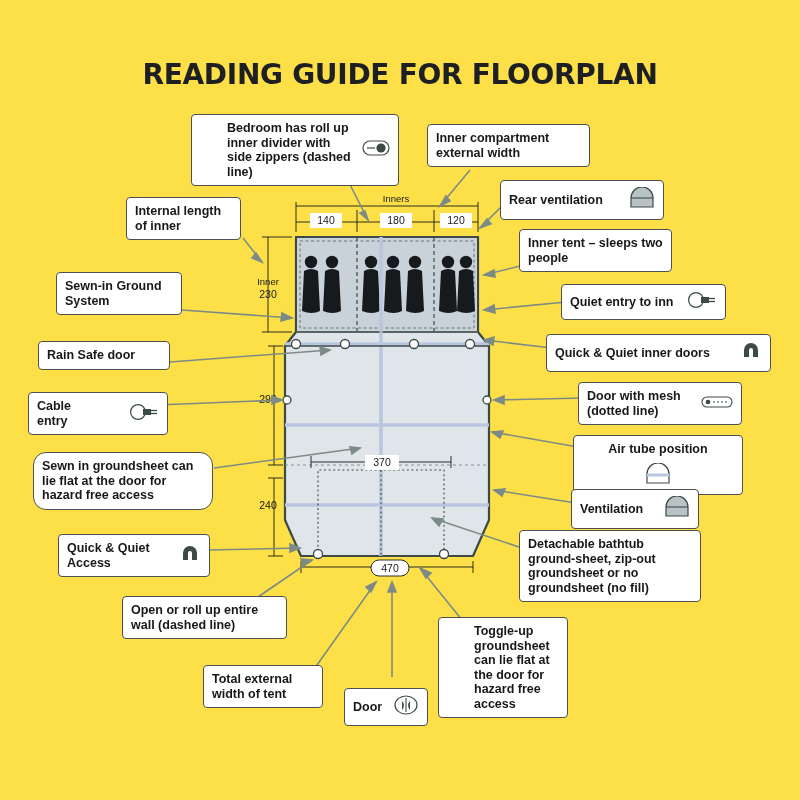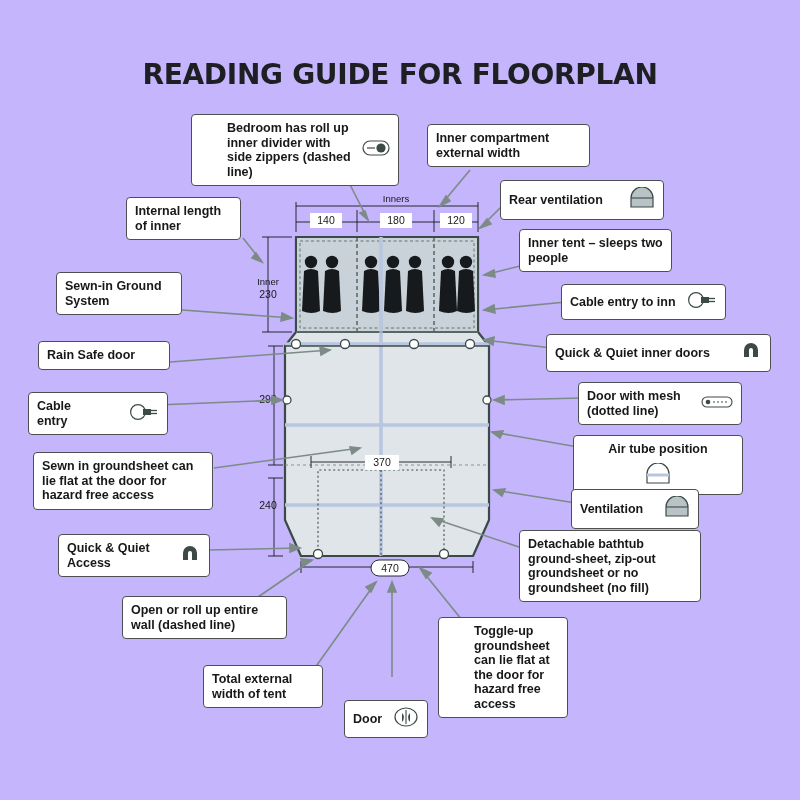--- a/index.html
+++ b/index.html
@@ -4,21 +4,21 @@
 <style>
   html, body {
     margin: 0;
     padding: 0;
     background: #ffffff;
   }
   #stage {
     position: relative;
     width: 800px;
     height: 800px;
-    background: #c4b5fd;
+    background: #fde047;
     font-family: "Liberation Sans", sans-serif;
     overflow: hidden;
   }
   #title {
     position: absolute;
     top: 58px;
     left: 0;
     width: 800px;
     text-align: center;
     font-size: 28px;
@@ -314,21 +314,21 @@
 
   <div class="callout" style="left:519px; top:229px; width:153px;">
     <span class="txt">Inner tent – sleeps two people</span>
   </div>
 
   <div class="callout" style="left:56px; top:272px; width:126px;">
     <span class="txt">Sewn-in Ground System</span>
   </div>
 
   <div class="callout with-icon" style="left:561px; top:284px; width:165px;">
-    <span class="txt">Cable entry to inn</span>
+    <span class="txt">Quiet entry to inn</span>
     <span class="ico">
       <svg width="30" height="18" viewBox="0 0 30 18">
           <circle cx="9" cy="9" r="7.4" fill="#ffffff" stroke="#3c4a47" stroke-width="1.2"></circle>
           <rect x="14" y="6" width="8" height="6" fill="#3c4a47"></rect>
           <line x1="22" y1="7.5" x2="28" y2="7.5" stroke="#3c4a47" stroke-width="1.3"></line>
           <line x1="22" y1="10.5" x2="28" y2="10.5" stroke="#3c4a47" stroke-width="1.3"></line>
         </svg>
     </span>
   </div>
 
@@ -371,21 +371,21 @@
   <div class="callout with-icon" style="left:573px; top:435px; width:170px;flex-direction:column;">
     <span class="txt">Air tube position</span>
     <span class="ico">
       <svg width="26" height="22" viewBox="0 0 26 22">
           <path d="M2 11 a11 11 0 0 1 22 0 v9 h-22 Z" fill="#ffffff" stroke="#3c4a47" stroke-width="1.2"></path>
           <line x1="2" y1="12" x2="24" y2="12" stroke="#b8c6e0" stroke-width="3"></line>
         </svg>
     </span>
   </div>
 
-  <div class="callout" style="left:33px; top:452px; width:180px;">
+  <div class="callout" style="left:33px; top:452px; width:180px;border-radius:13px;">
     <span class="txt">Sewn in groundsheet can lie flat at the door for hazard free access</span>
   </div>
 
   <div class="callout with-icon" style="left:571px; top:489px; width:128px;align-items:center;">
     <span class="txt">Ventilation</span>
     <span class="ico">
       <svg width="26" height="22" viewBox="0 0 26 22">
           <path d="M2 11 a11 11 0 0 1 22 0 v9 h-22 Z" fill="#b9c3c6" stroke="#3c4a47" stroke-width="1.2"></path>
           <line x1="2" y1="11" x2="24" y2="11" stroke="#3c4a47" stroke-width="1.1"></line>
         </svg>
@@ -410,21 +410,21 @@
   </div>
 
   <div class="callout" style="left:438px; top:617px; width:130px;padding-left:35px;">
     <span class="txt">Toggle-up groundsheet can lie flat at the door for hazard free access</span>
   </div>
 
   <div class="callout" style="left:203px; top:665px; width:120px;">
     <span class="txt">Total external width of tent</span>
   </div>
 
-  <div class="callout with-icon" style="left:344px; top:688px; width:84px;margin-top:12px;">
+  <div class="callout with-icon" style="left:344px; top:688px; width:84px;">
     <span class="txt">Door</span>
     <span class="ico">
       <svg width="26" height="20" viewBox="0 0 26 20">
           <ellipse cx="13" cy="10" rx="11" ry="9" fill="#ffffff" stroke="#3c4a47" stroke-width="1.2"></ellipse>
           <path d="M13 3 v14" stroke="#3c4a47" stroke-width="1.1"></path>
           <path d="M9 6 q4 4 0 9" fill="#3c4a47"></path>
           <path d="M17 6 q-4 4 0 9" fill="#3c4a47"></path>
         </svg>
     </span>
   </div>

